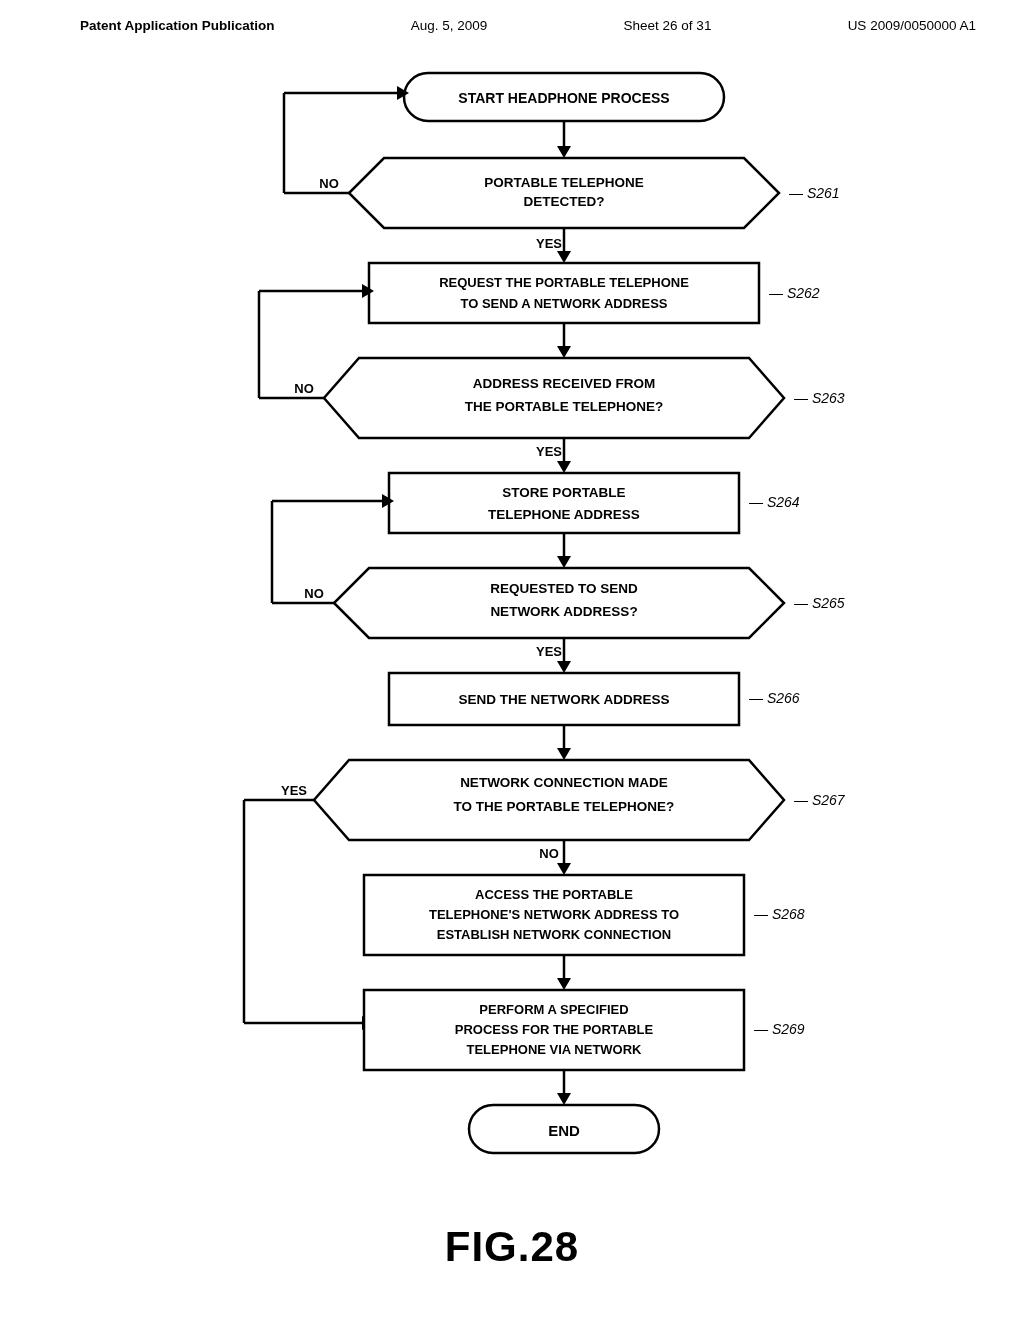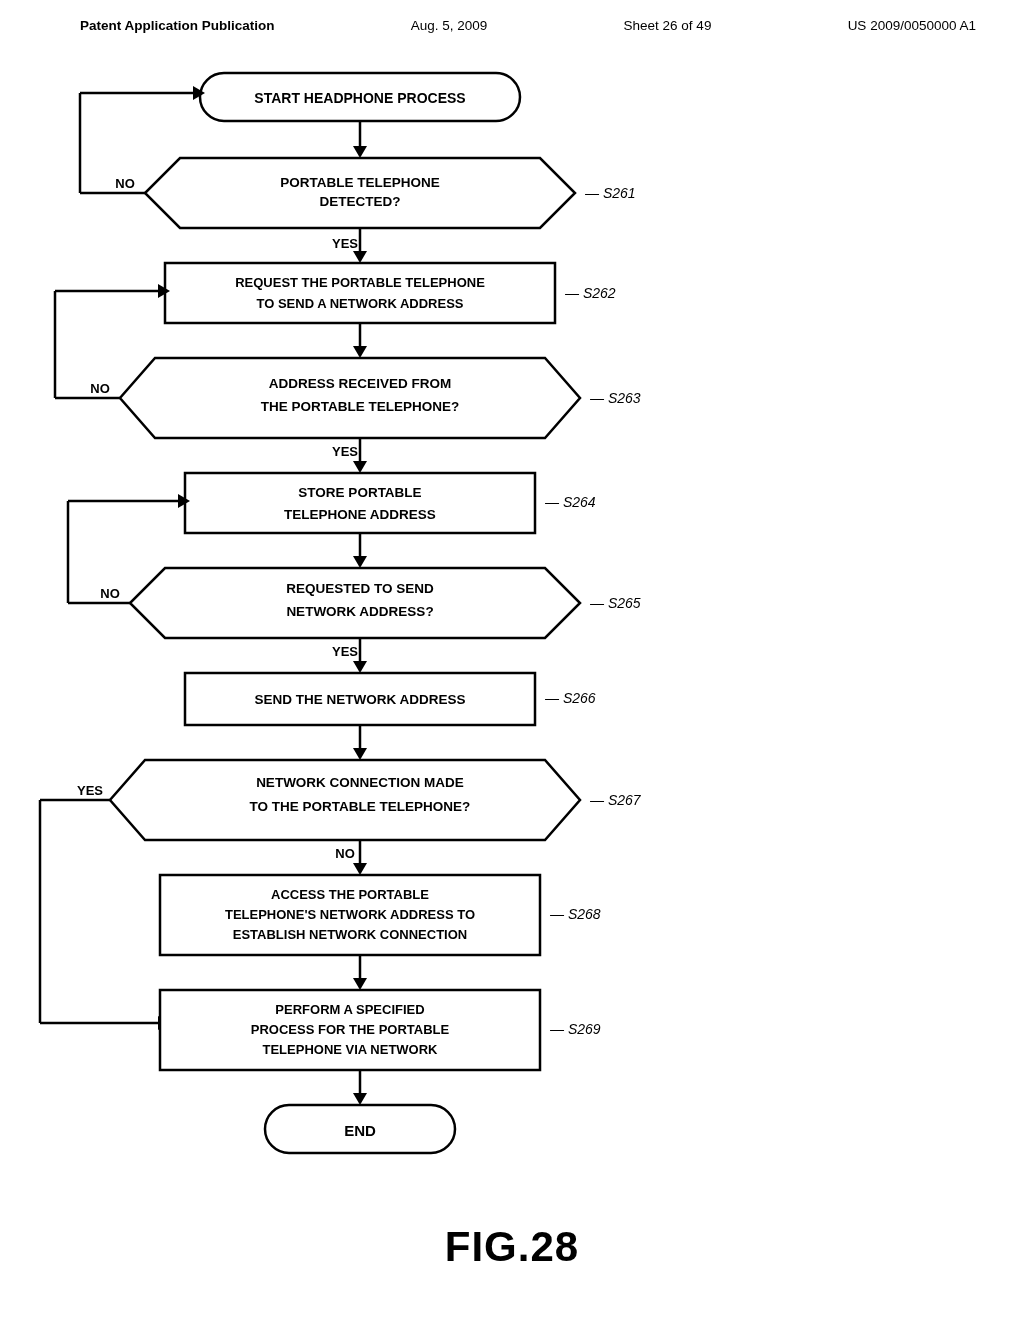--- a/index.html
+++ b/index.html
@@ -22,21 +22,21 @@
       color: #000;
     }
     .header-left { font-weight: bold; padding-left: 32px; }
     .header-center { }
     .header-right { }
 
     
     .flowchart-container {
       display: flex;
       flex-direction: column;
-      align-items: flex-start;
+      align-items: flex-end;
       padding-top: 20px;
       position: relative;
     }
 
     
     .fig-label {
       text-align: center;
       font-size: 42px;
       font-weight: bold;
       margin-top: 30px;
@@ -46,21 +46,21 @@
     .svg-flowchart {
       display: block;
     }
   </style>
 </head>
 <body>
 
 <div class="header">
   <span class="header-left">Patent Application Publication</span>
   <span class="header-center">Aug. 5, 2009</span>
-  <span class="header-sheet">Sheet 26 of 49</span>
+  <span class="header-sheet">Sheet 26 of 31</span>
   <span class="header-right">US 2009/0050000 A1</span>
 </div>
 
 <div class="flowchart-container">
   <svg class="svg-flowchart" width="820" height="1130" viewBox="0 0 820 1130">
 
     <rect x="200" y="10" width="320" height="48" rx="24" ry="24" fill="white" stroke="black" stroke-width="2.5"></rect>
     <text x="360" y="40" text-anchor="middle" font-family="Arial" font-weight="bold" font-size="14">START HEADPHONE PROCESS</text>
 
     <line x1="360" y1="58" x2="360" y2="90" stroke="black" stroke-width="2.5"></line>

